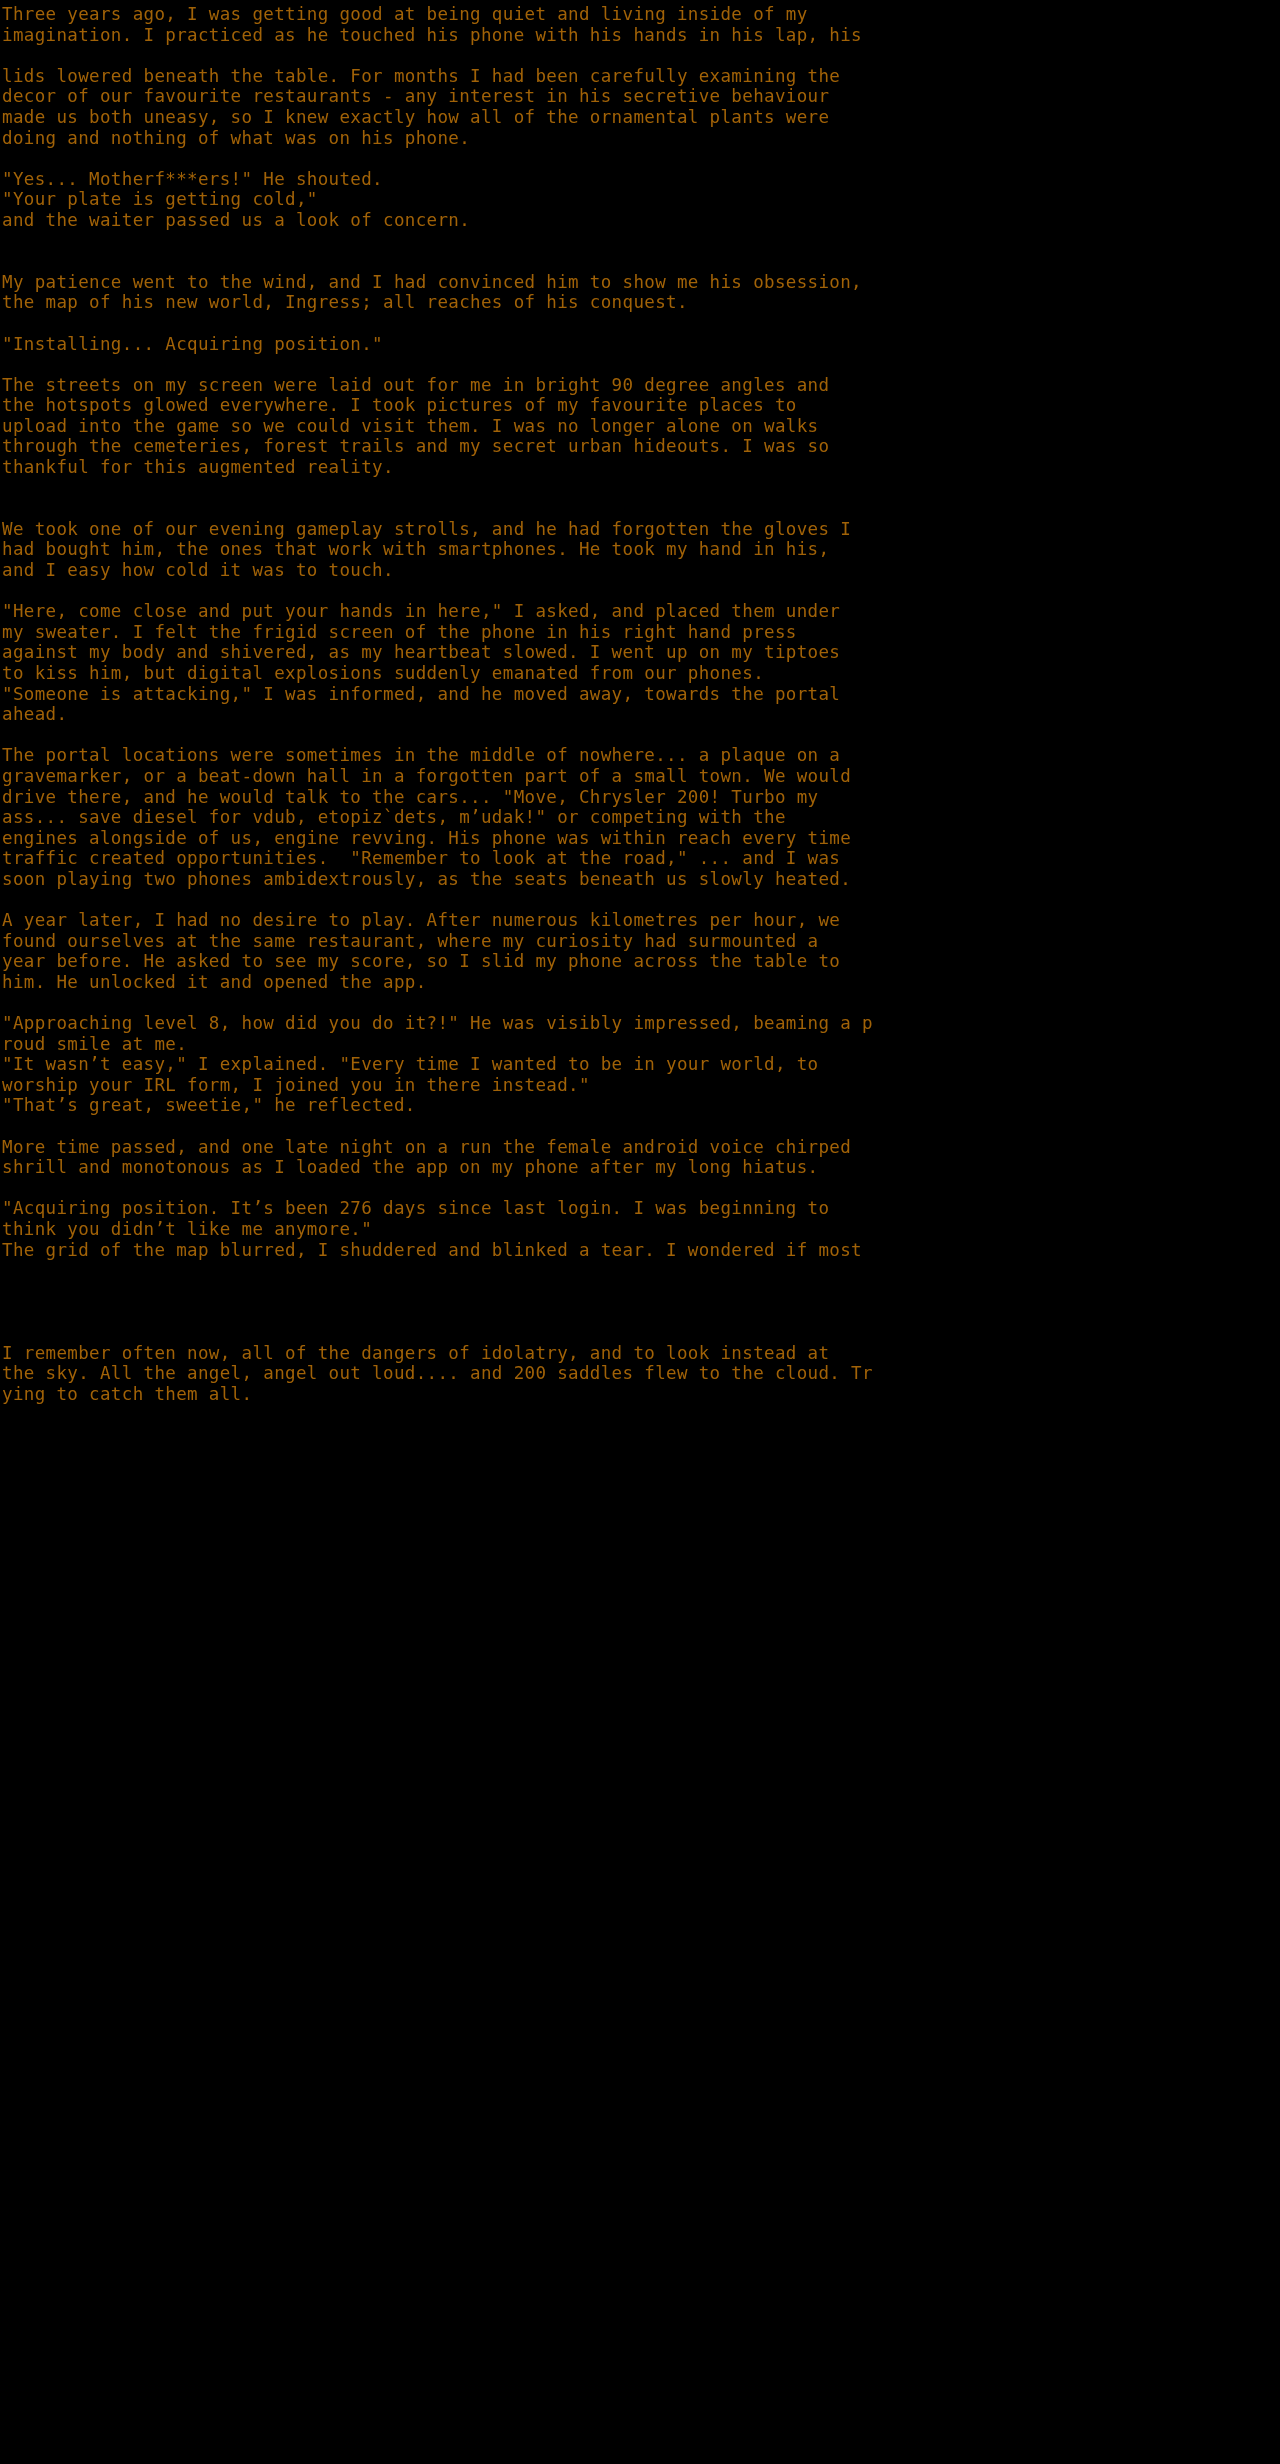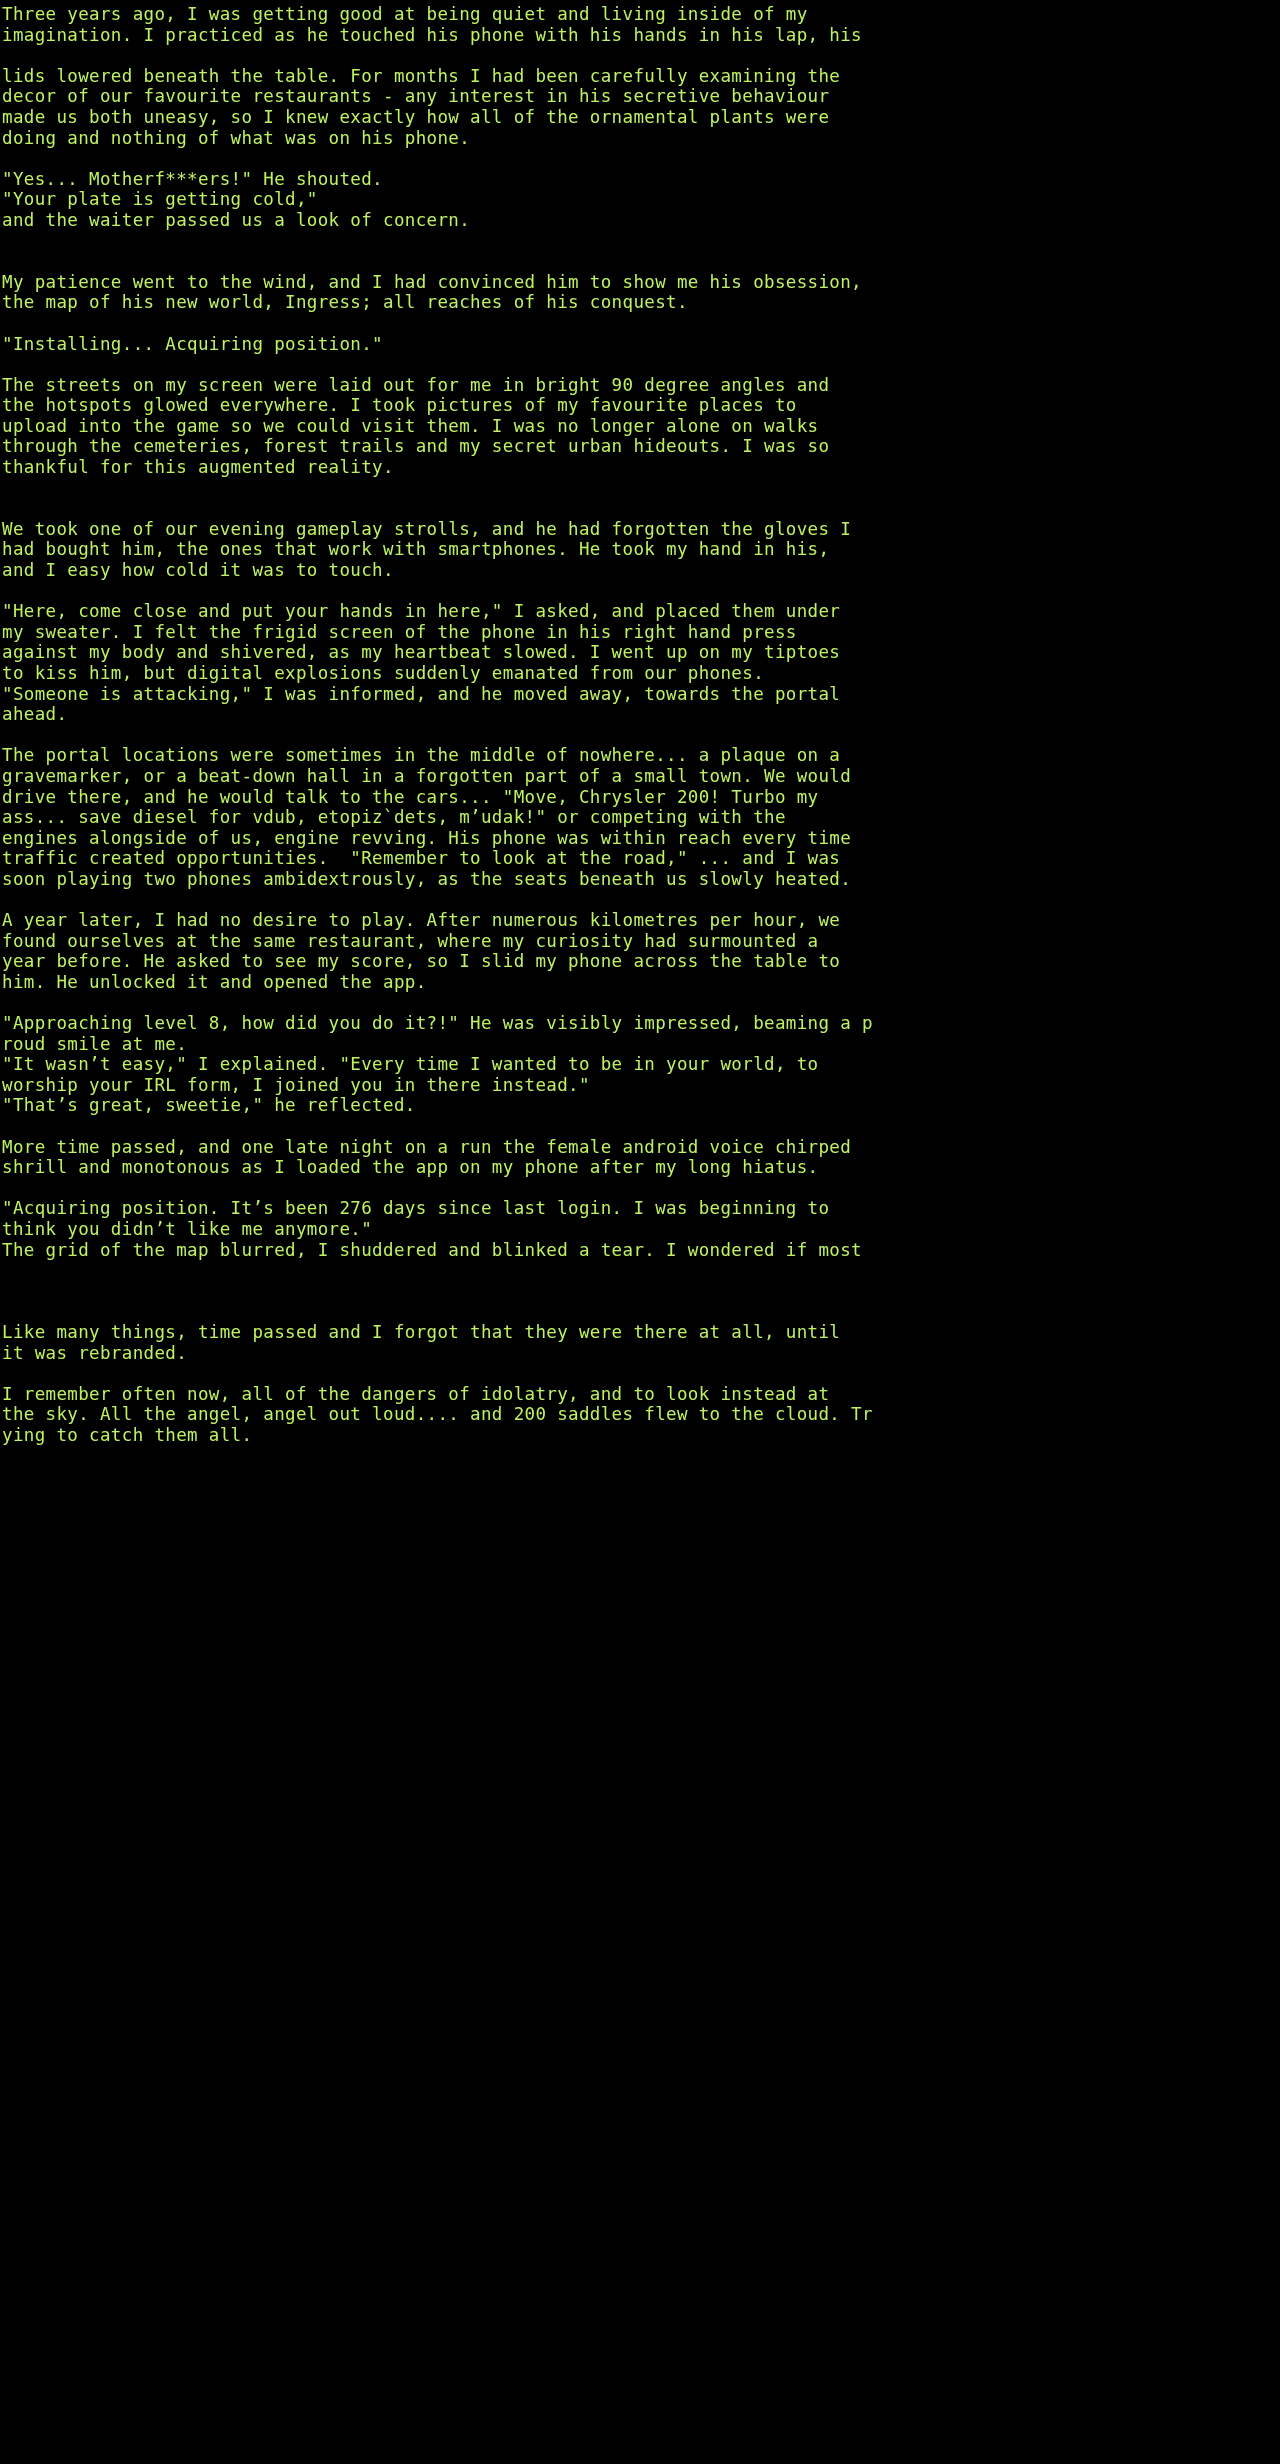--- a/index.html
+++ b/index.html
@@ -29,21 +29,21 @@
   .blank {
     white-space: pre;
     margin: 0;
     padding: 0;
     height: 20.6px;
   }
 </style>
 </head>
 <body>
 
-<div id="page" style="background: rgb(0, 0, 0); color: #bef264;">
+<div id="page" style="background: rgb(0, 0, 0); color: #a16207;">
     <div class="para">Three years ago, I was getting good at being quiet and living inside of my
 imagination. I practiced as he touched his phone with his hands in his lap, his</div>
     <div class="blank"> </div>
     <div class="para">lids lowered beneath the table. For months I had been carefully examining the
 decor of our favourite restaurants - any interest in his secretive behaviour
 made us both uneasy, so I knew exactly how all of the ornamental plants were
 doing and nothing of what was on his phone.</div>
     <div class="blank"> </div>
     <div class="para">"Yes... Motherf***ers!" He shouted.
 "Your plate is getting cold,"
@@ -94,19 +94,17 @@
     <div class="blank"> </div>
     <div class="para">More time passed, and one late night on a run the female android voice chirped
 shrill and monotonous as I loaded the app on my phone after my long hiatus.</div>
     <div class="blank"> </div>
     <div class="para">"Acquiring position. It’s been 276 days since last login. I was beginning to
 think you didn’t like me anymore."
 The grid of the map blurred, I shuddered and blinked a tear. I wondered if most</div>
     <div class="blank"> </div>
     <div class="blank"> </div>
     <div class="blank"> </div>
-    <div class="para">Like many things, time passed and I forgot that they were there at all, until
-it was rebranded.</div>
     <div class="blank"> </div>
     <div class="para">I remember often now, all of the dangers of idolatry, and to look instead at
 the sky. All the angel, angel out loud.... and 200 saddles flew to the cloud. Tr
 ying to catch them all.</div>
   </div>
 
 </body></html>

